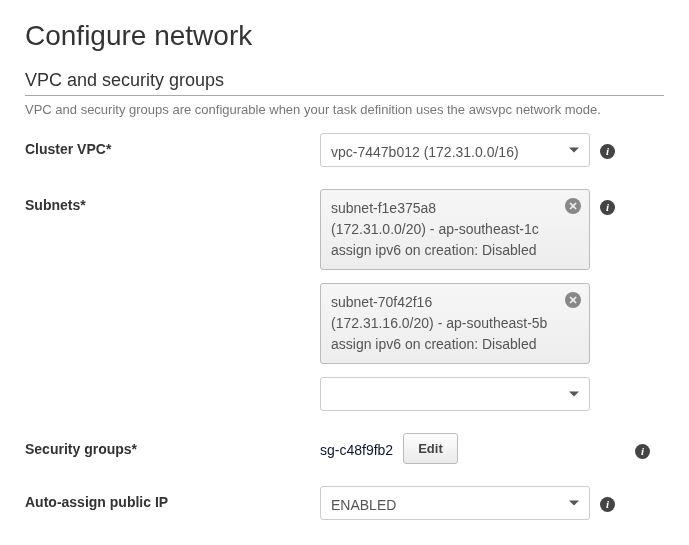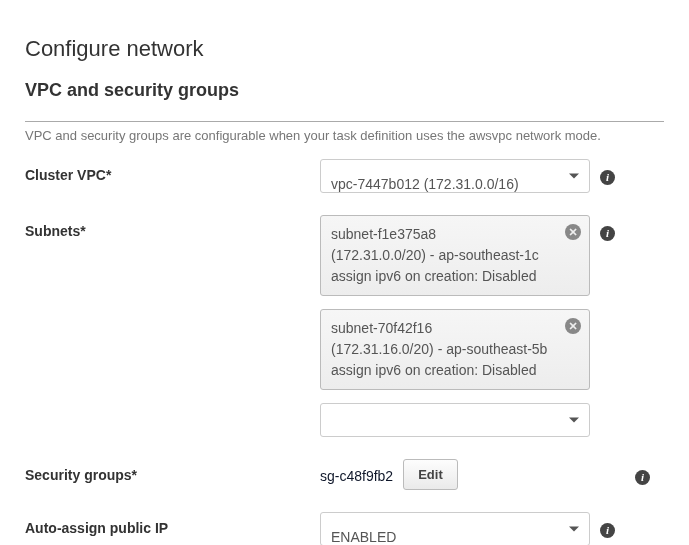--- a/index.html
+++ b/index.html
@@ -4,31 +4,30 @@
   <style>
     * { box-sizing: border-box; margin: 0; padding: 0; }
     body {
       font-family: "Helvetica Neue", Helvetica, Arial, sans-serif;
       color: #333;
       padding: 20px 25px;
       width: 689px;
       background: #fff;
     }
     .page-title {
-      font-size: 22px;
+      font-size: 28px;
       font-weight: 400;
       color: #333;
       margin-bottom: 18px;
-      margin-top: 16px;
     }
     .section-title {
       font-size: 18px;
-      font-weight: 700;
-      color: #333;
-      padding-bottom: 20px;
+      font-weight: 400;
+      color: #333;
+      padding-bottom: 4px;
       border-bottom: 1px solid #aaa;
       margin-bottom: 6px;
     }
     .section-desc {
       font-size: 13px;
       color: #777;
       margin-bottom: 16px;
     }
     .field-row {
       display: flex;
@@ -59,21 +58,21 @@
     .select-box {
       width: 100%;
       height: 34px;
       border: 1px solid #ccc;
       border-radius: 3px;
       background: #fff;
       padding: 4px 28px 0 10px;
       font-size: 14px;
       color: #555;
       display: flex;
-      align-items: flex-end;
+      align-items: center;
       position: relative;
       cursor: pointer;
     }
     .select-box .caret {
       position: absolute;
       right: 10px;
       top: 50%;
       transform: translateY(-50%);
       width: 0; height: 0;
       border-left: 5px solid transparent;

